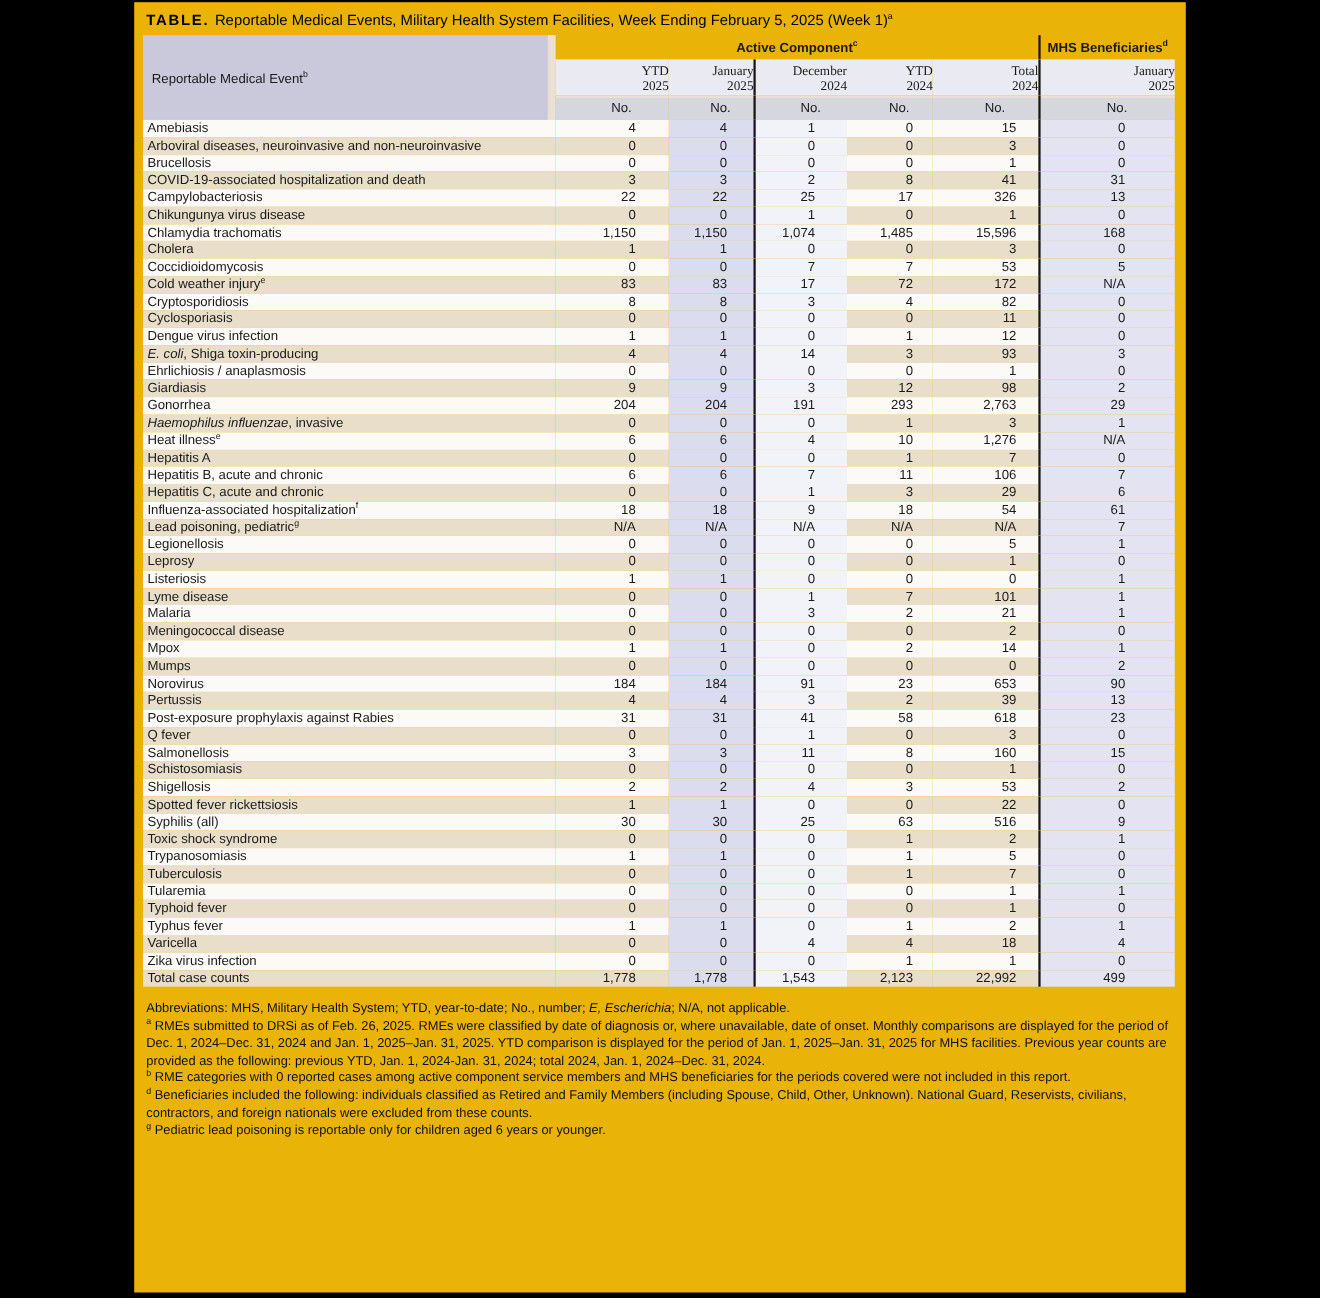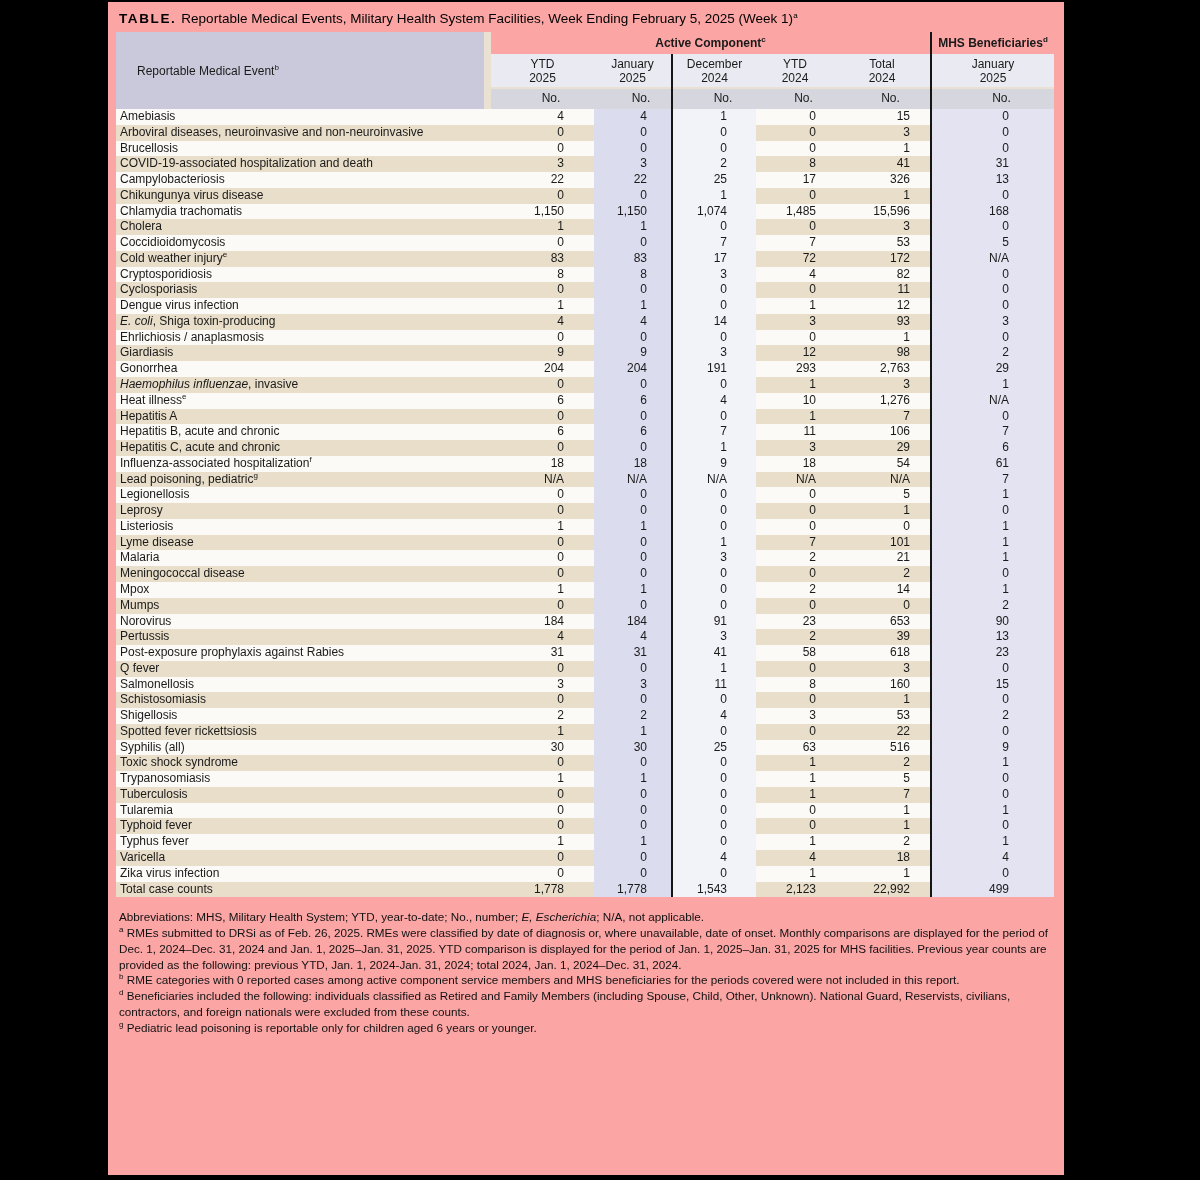--- a/index.html
+++ b/index.html
@@ -1,42 +1,42 @@
 <!DOCTYPE html>
 <html><head>
 <meta charset="utf-8">
 <style>
   html,body{margin:0;padding:0;}
   body{
     width:1200px;height:1180px;background:#000;position:relative;overflow:hidden;
     font-family:"Liberation Sans", sans-serif;color:#1a1a1a;
   }
   .page{
-    position:absolute;left:108px;top:2px;width:956px;height:1173px;
-    background:#fca5a5;
+    position:absolute;left:122px;top:2px;width:956px;height:1173px;
+    background:#eab308;
   }
   .title{margin:9px 0 0 11px;font-size:13.5px;color:#000;}
   .title-prefix{font-weight:bold;letter-spacing:1.6px;margin-right:5px;}
   sup{font-size:8px;vertical-align:super;line-height:0;}
 
   table{
     margin:6px 0 0 8px;border-collapse:separate;border-spacing:0;
     table-layout:fixed;width:938px;font-size:12px;
   }
   th{font-weight:normal;padding:0;}
   td{padding:0;}
 
   
   .h-label{
     background:#c9c9db;text-align:left;vertical-align:middle;
-    padding-left:21px;font-size:12px;
+    padding-left:8px;font-size:12px;
     box-shadow:inset -7px 0 0 0 #eae1d2;
   }
   .h-group{height:22px;background:transparent;font-weight:bold;text-align:center;vertical-align:middle;}
-  .h-period{height:33px;background:#eaeaf3;text-align:center;vertical-align:middle;}
+  .h-period{height:33px;background:#eaeaf3;text-align:right;vertical-align:middle;font-family:Liberation Serif, serif;}
   .h-period span{display:block;line-height:14px;}
   .h-unit{height:22px;background:#d6d6df;vertical-align:middle;
     box-shadow:inset 0 2px 0 0 #eae1d2;padding-left:17px;}
   .b-left{border-left:2px solid #151515;}
 
   
   tbody tr{height:15.76px;}
   tbody td{line-height:15.76px;white-space:nowrap;overflow:hidden;}
   .c-label{text-align:left;padding-left:4px;}
   .c-ytd25{text-align:right;padding-right:30px;}

